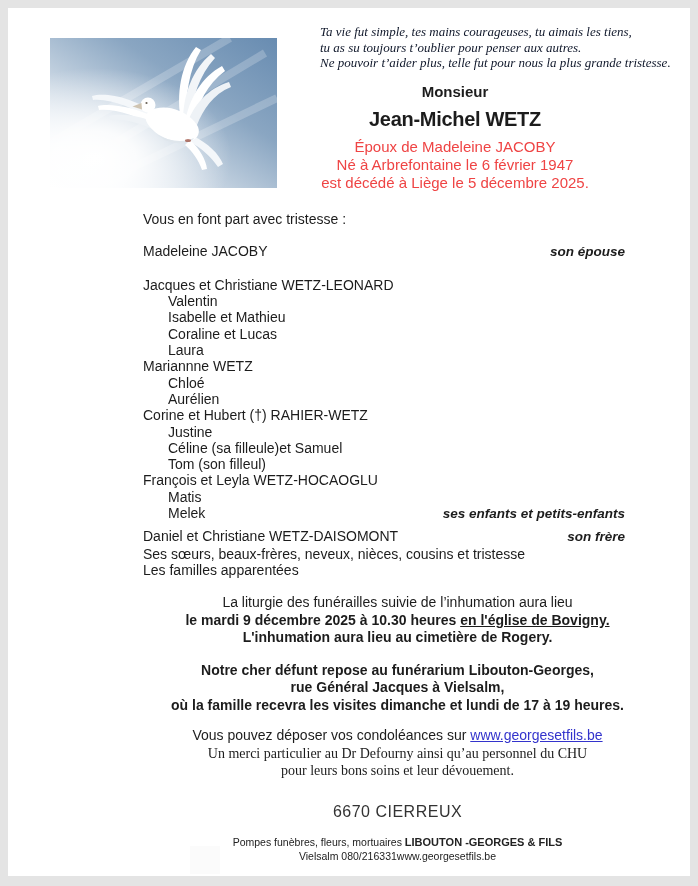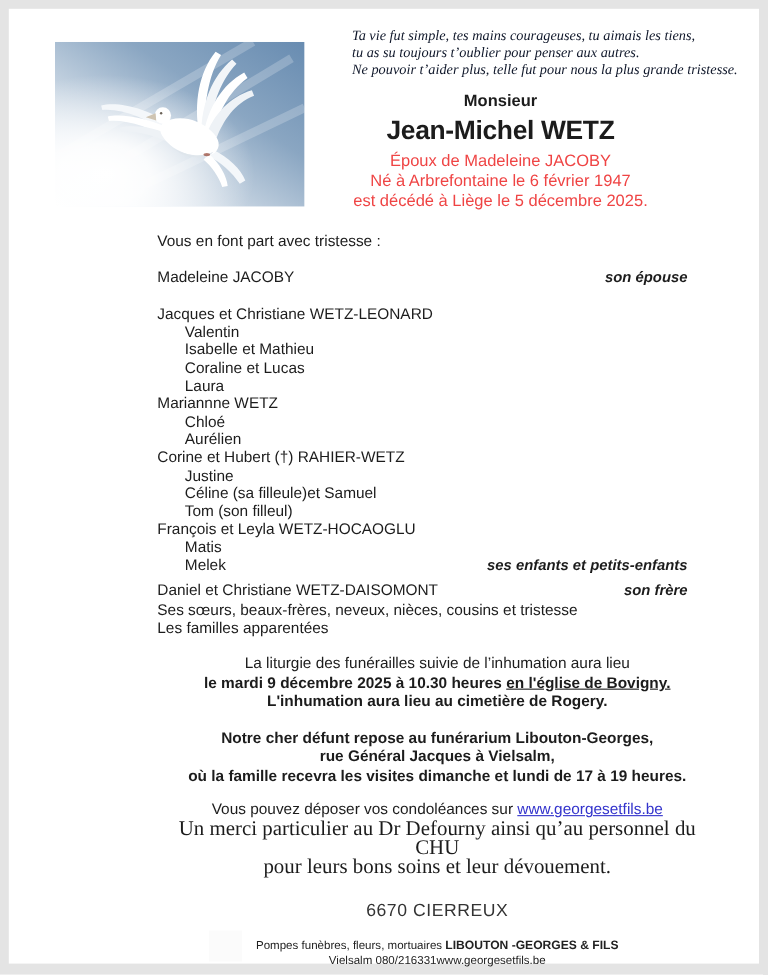--- a/index.html
+++ b/index.html
@@ -40,21 +40,21 @@
   }
 
   
   .names {
     position: absolute;
     left: 312px; top: 75px;
     width: 270px;
     text-align: center;
   }
   .salutation { font-size: 15px; font-weight: 700; margin-bottom: 4px; }
-  .deceased-name { font-size: 24px; font-weight: 700; letter-spacing: -0.3px; line-height: 30px; }
+  .deceased-name { font-size: 20px; font-weight: 700; letter-spacing: -0.3px; line-height: 30px; }
   .sub-lines { margin-top: 4px; font-size: 15px; line-height: 18px; color: #ef4444; }
 
   
   .main {
     position: absolute;
     left: 135px; top: 203px;
     width: 509px;
     font-size: 14px;
     line-height: 16.3px;
   }
@@ -69,21 +69,21 @@
   .centered { text-align: center; }
   .funeral { margin-top: 16px; line-height: 17.5px; }
   .bold { font-weight: 700; }
   .u { text-decoration: underline; }
   .repose { margin-top: 15px; line-height: 17.5px; font-weight: 700; }
   .condolences { margin-top: 13px; }
   .condolences a { color: #3333cc; text-decoration: underline; cursor: pointer; }
   .thanks {
     margin-top: 1px;
     font-family: "Liberation Serif", serif;
-    font-size: 19px;
+    font-size: 14px;
     line-height: 17.6px;
   }
   .address { margin-top: 24px; font-size: 16px; color: #333; letter-spacing: 0.5px; }
   .footer { margin-top: 16px; font-size: 10.5px; line-height: 13.5px; color: #222; }
   .footer .brand { font-weight: 700; font-size: 11px; }
 
   .watermark {
     position: absolute;
     left: 182px; top: 838px;
     width: 30px; height: 28px;

